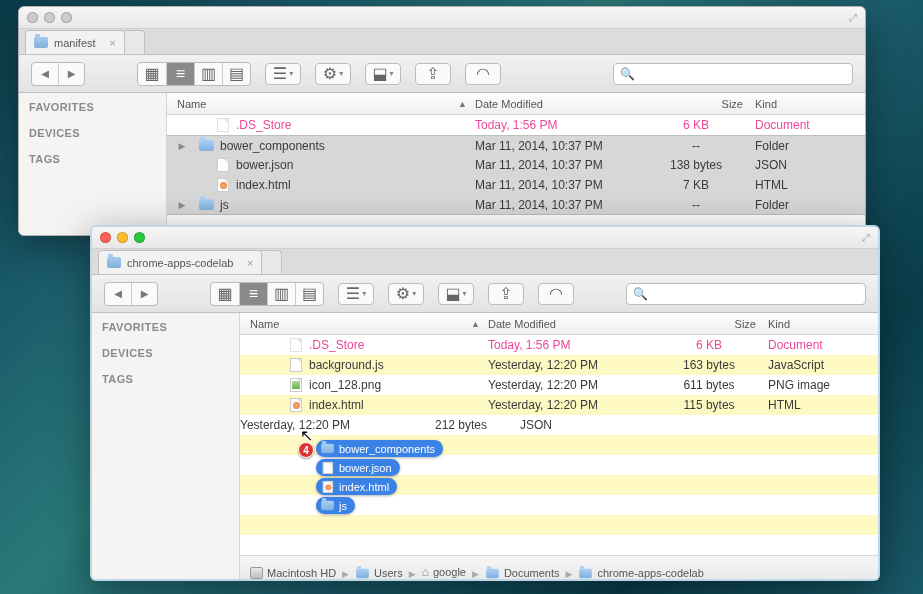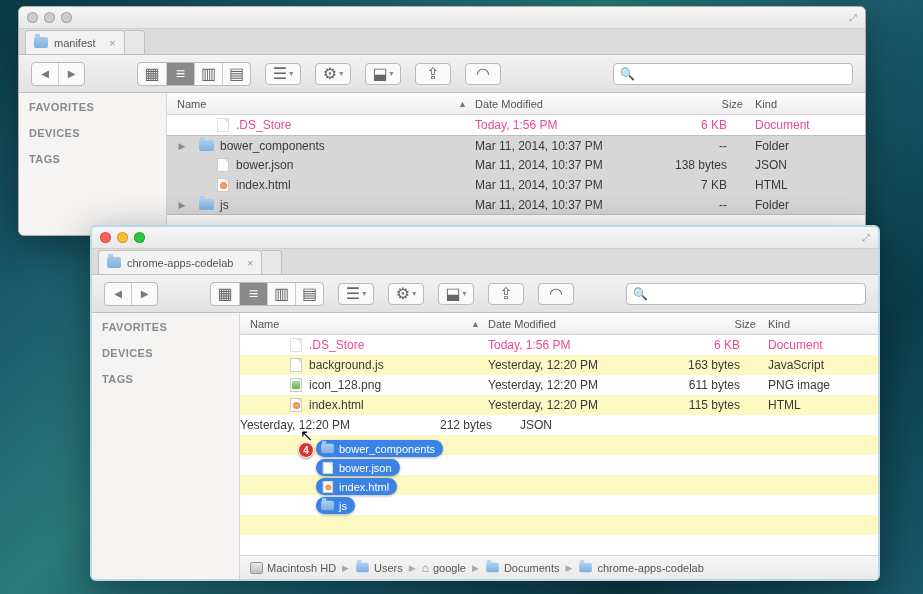--- a/index.html
+++ b/index.html
@@ -107,39 +107,39 @@
   .row {
     height:20px; display:flex; align-items:center;
   }
   .row.alt { background:#fef9c3; }
   .row.dim { color:#ec4899; }
   .row.sel { background:#d7d7d7; }
   .row.sel-top { border-top:1px solid #bfbfbf; }
   .row.sel-bot { border-bottom:1px solid #bfbfbf; }
   .row .c-name { flex:1; display:flex; align-items:center; gap:6px; padding-left:10px; }
   .row .c-date { width:190px; }
-  .row .c-size { width:90px; text-align:right; padding-right:28px; }
+  .row .c-size { width:90px; text-align:center; padding-right:28px; }
   .row .c-kind { width:110px; }
   .disclosure { width:10px; color:#8a8a8a; font-size:9px; text-align:center; }
   .indent0 { width:0; }
   .indent1 { width:16px; }
 
   .ico { width:15px; height:15px; display:flex; align-items:center; justify-content:center; }
   .ico-folder { width:15px; height:11px; border-radius:2px; background:linear-gradient(#aad0f2,#7fb0e0); position:relative; }
   .ico-folder::before{content:"";position:absolute;top:-3px;left:1px;width:5px;height:3px;border-radius:1px 1px 0 0;background:#aad0f2;}
   .ico-file { width:12px; height:14px; background:#fefefe; border:1px solid #ccc; position:relative; }
   .ico-file::after{content:"";position:absolute;top:0;right:0;border-style:solid;border-width:0 4px 4px 0;border-color:transparent #e2e2e2 transparent transparent;}
   .ico-file.dim { border-color:#e0e0e0; }
   .ico-html::before{content:"";position:absolute;top:3px;left:2px;width:7px;height:7px;border-radius:50%;background:radial-gradient(circle,#f7b267,#e76f51);}
   .ico-png::before{content:"";position:absolute;top:2px;left:1px;right:1px;bottom:2px;background:linear-gradient(#b5d99c,#6ab04c);}
 
   .pathbar {
     height:24px; border-top:1px solid #d5d5d5;
     background:linear-gradient(#f6f6f6,#eaeaea);
-    display:flex; align-items:center; gap:6px; padding:0 10px;
+    display:flex; align-items:flex-end; gap:6px; padding:0 10px;
     font-size:11px; color:#555;
   }
   .pathbar .sep { color:#aaa; font-size:9px; }
   .pb-item{display:flex;align-items:center;gap:4px;}
 
   
   .drag-ghost {
     position:absolute; pointer-events:none;
   }
   .drag-badge {

